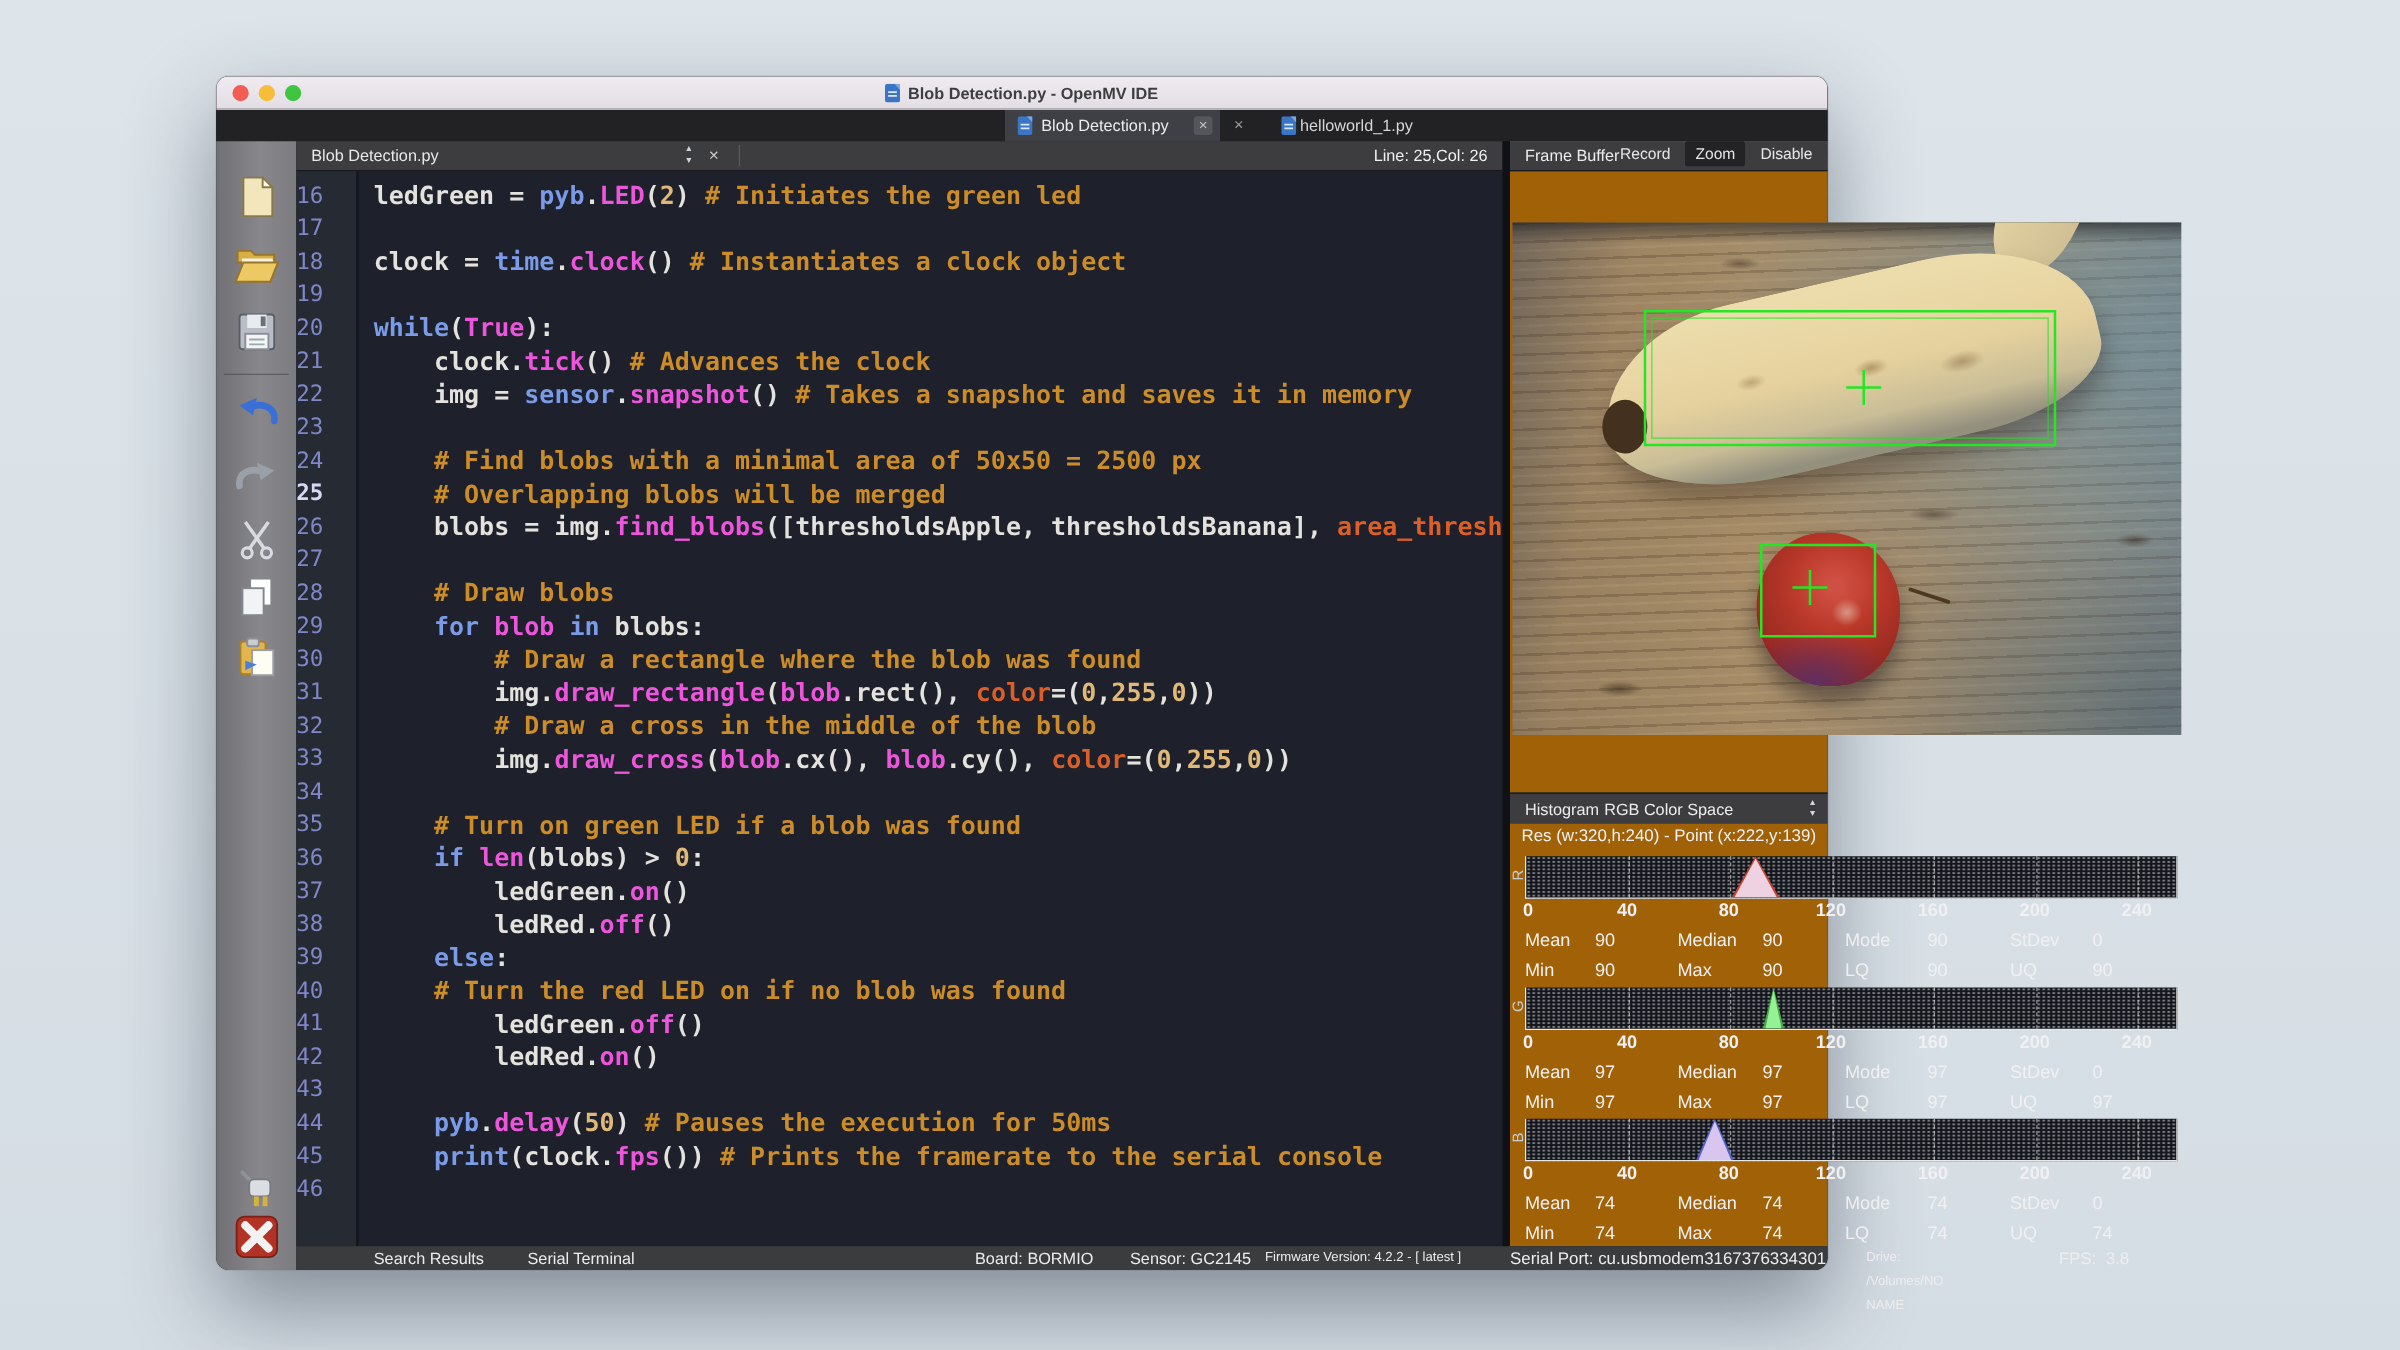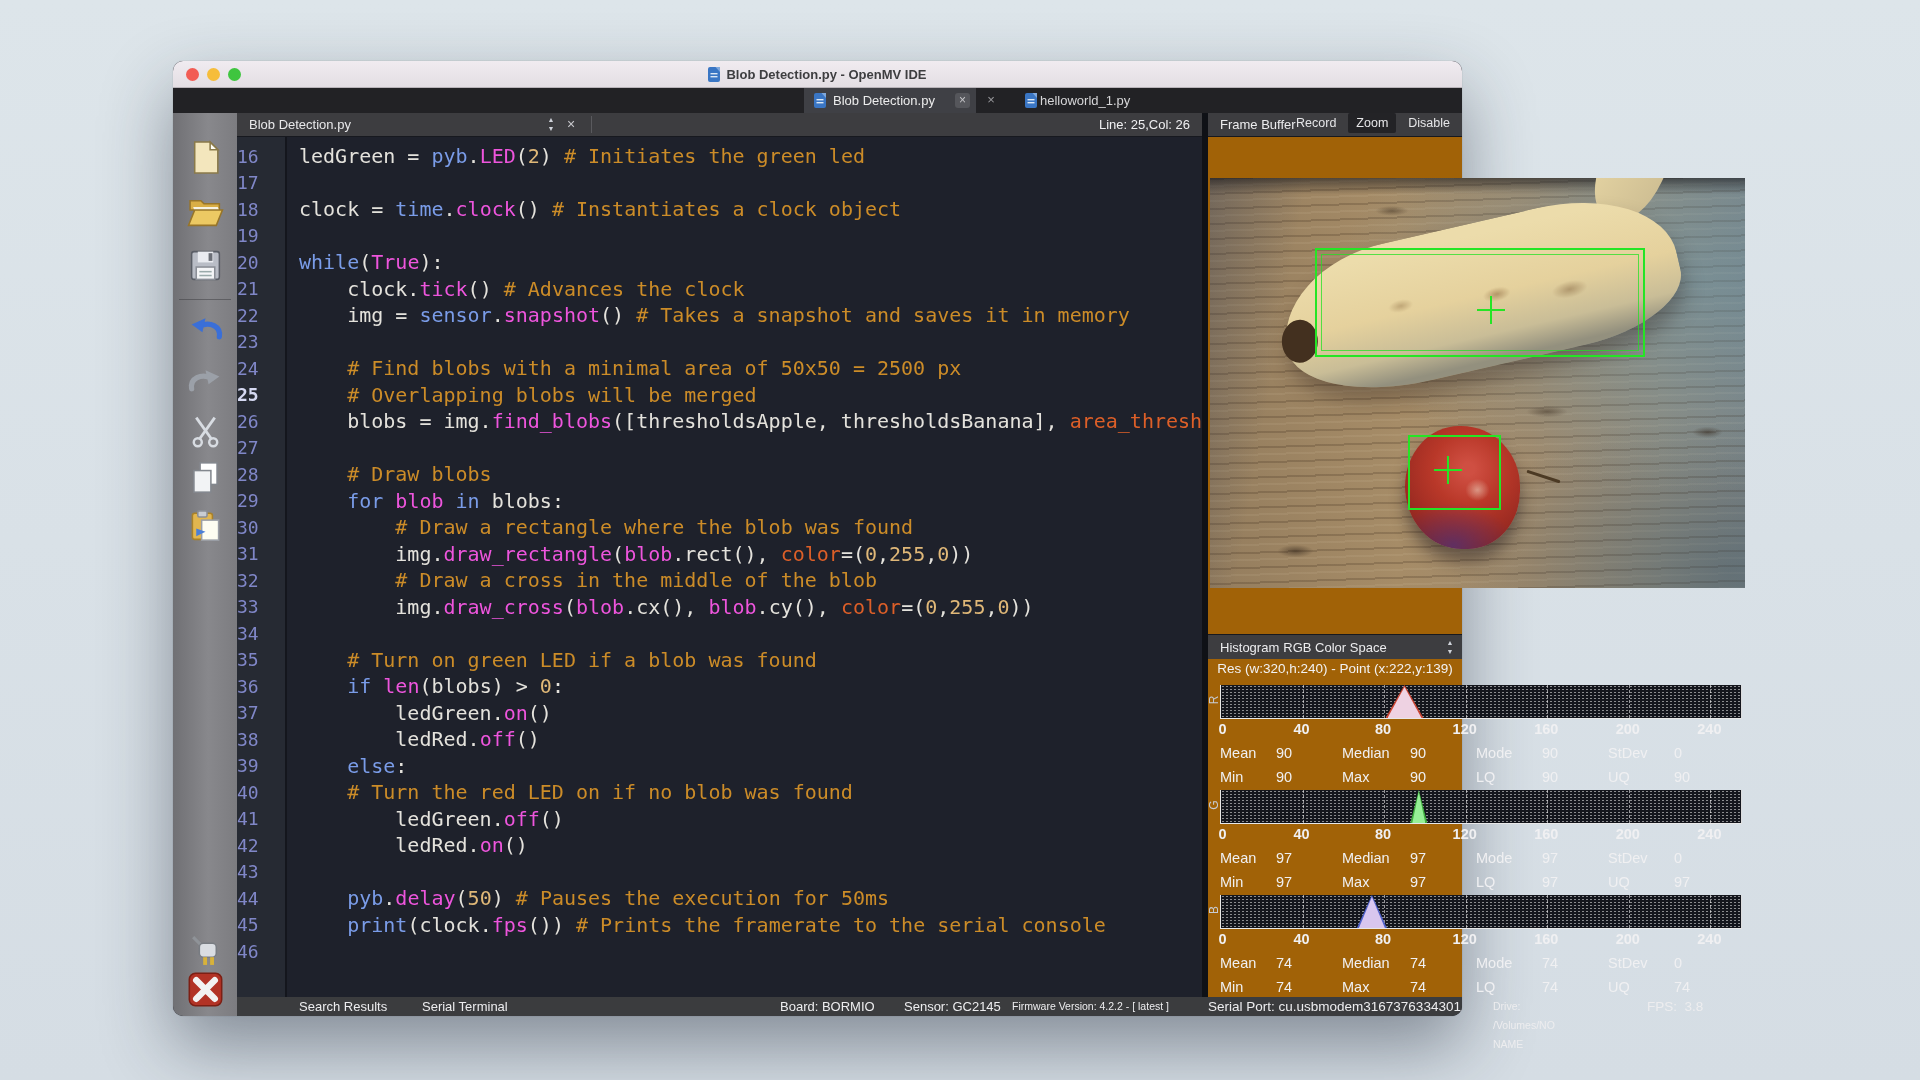--- a/index.html
+++ b/index.html
@@ -56,21 +56,21 @@
     background:#262a33; border-right:2px solid #14161d; padding-top:6px; overflow:hidden; }
   .grow { height:26.5px; display:flex; align-items:center;gap:16px; }
   .ln { width:30px; text-align:right; font-family:"DejaVu Sans Mono",monospace;
     font-size:18px; color:#8087c8; }
   .grow.cur .ln { color:#d5d9f2; font-weight:700; }
   .bar { width:3px; height:26.5px; margin-left:3px; }
   .bar.on { background:#27c52f; }
   .fold { width:12px; font-size:12px; color:#8a93a5; text-align:center; }
 
   .code { position:absolute; left:116px; top:24px; width:913px; bottom:19px;
-    background:#1e212b; padding:6px 0 0 10px; overflow:hidden; }
+    background:#1e212b; padding:6px 0 0 10px; overflow:hidden;font-weight:bold; }
   .crow { height:26.5px; white-space:pre; font-family:"DejaVu Sans Mono",monospace;
     font-size:20px; line-height:26.5px; }
   .crow span { white-space:pre; }
   .tk-d { color:#e4e2dc; } .tk-k { color:#7a9ce8; } .tk-f { color:#ee55dd; }
   .tk-c { color:#cc8c28; } .tk-n { color:#e0b878; } .tk-o { color:#dd5f28; }
 
   .vdiv { position:absolute; left:1029px; top:0; bottom:0; width:6px; background:#0f1116; }
 
   
   .rpanel { position:absolute; left:1035px; right:0; top:0; bottom:19px; background:#a16207; }

